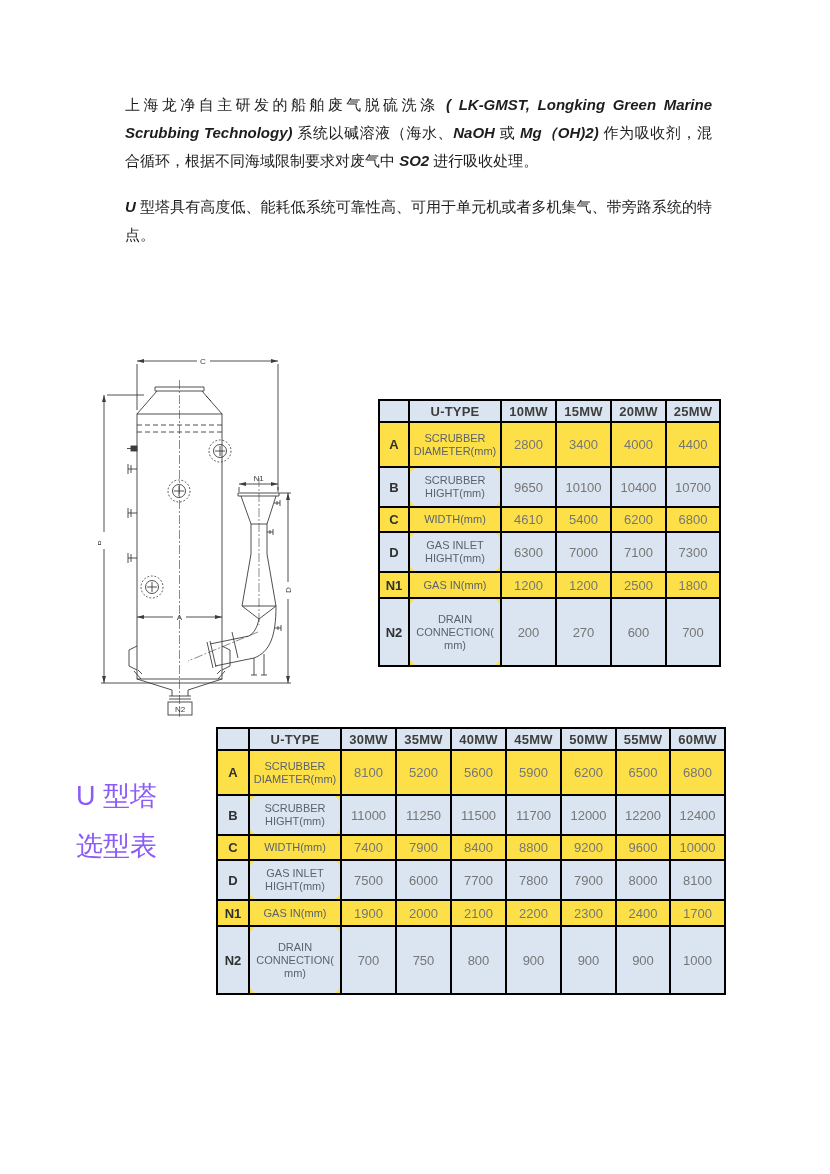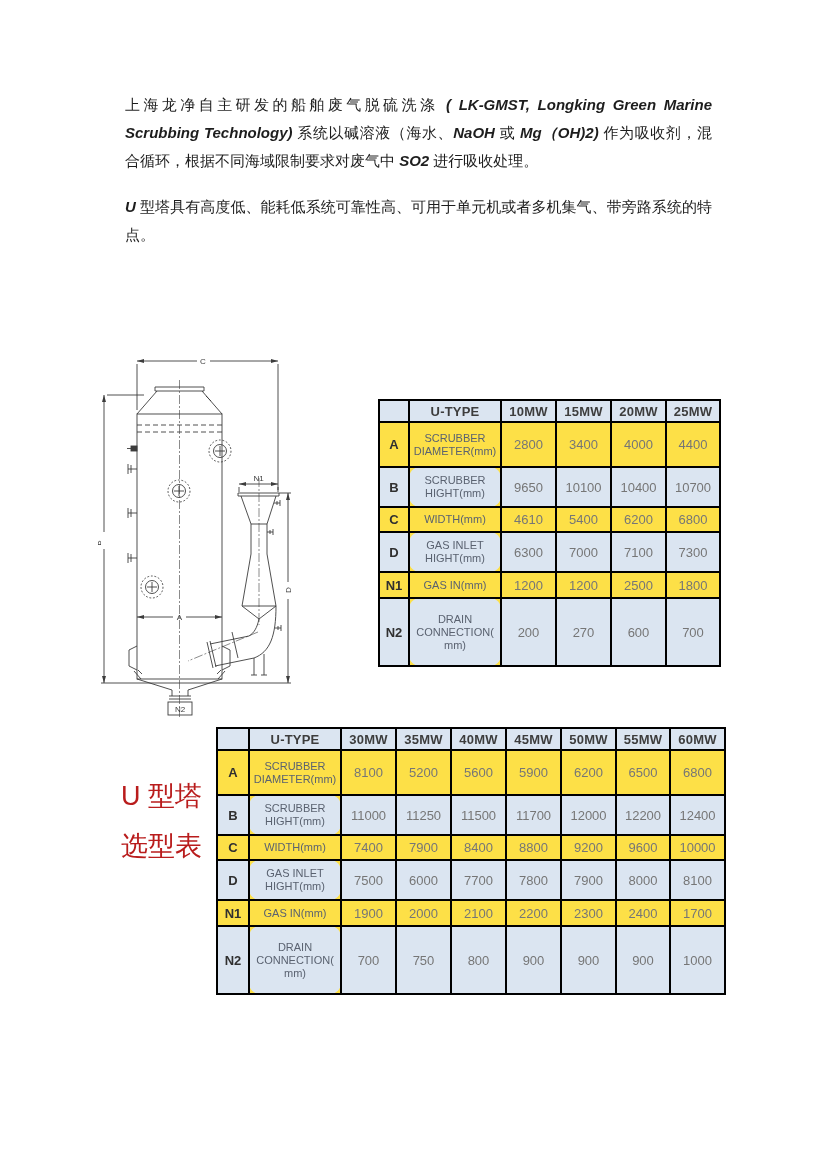--- a/index.html
+++ b/index.html
@@ -12,21 +12,21 @@
     position:absolute; left:125px; top:91px; width:587px;
     font-size:15px; line-height:28px; color:#1d1d1d;
     text-align:justify;
   }
   .intro p { margin:0; }
   .intro p.gap { margin-top:18px; }
   .intro .en { font-weight:bold; font-style:italic; }
   
   .caption {
     position:absolute; left:76px; top:771px; width:126px;
-    text-align:right; font-size:27px; line-height:50px; color:#b91c1c;
+    text-align:left; font-size:27px; line-height:50px; color:#8b5cf6;
   }
   
   table.spec {
     position:absolute; border-collapse:collapse; table-layout:fixed;
     background:#fde047;
   }
   table.spec th, table.spec td {
     border:2px solid #000000; padding:0 1px; text-align:center;
     vertical-align:middle; overflow:hidden;
   }

